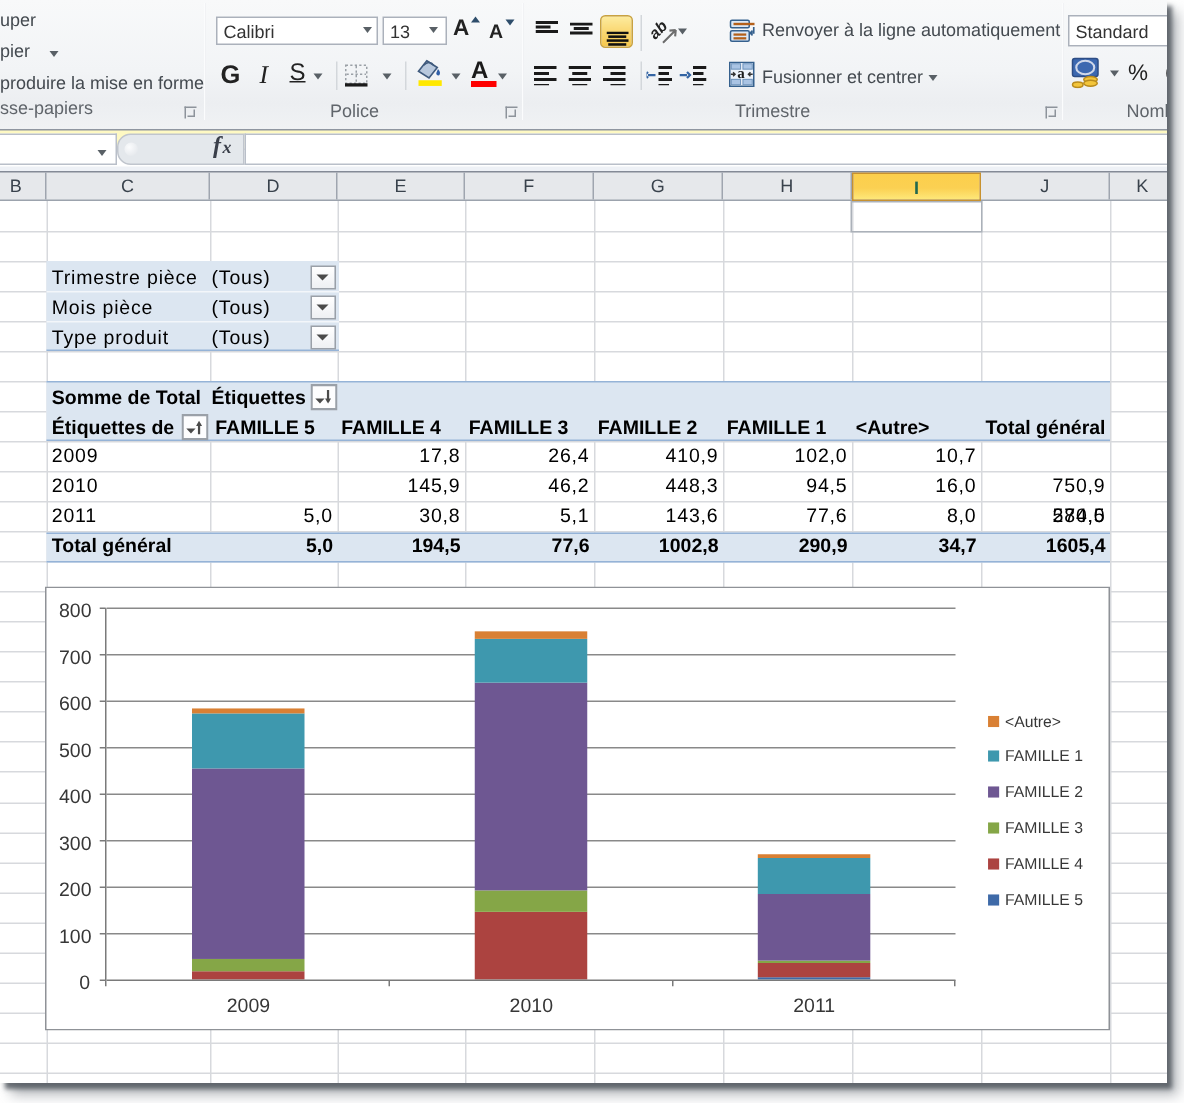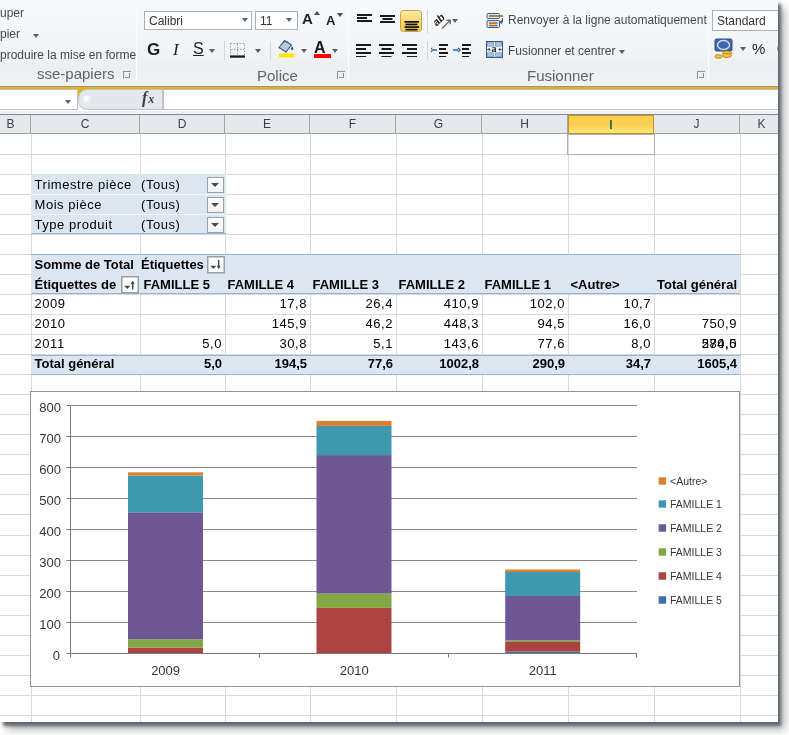--- a/index.html
+++ b/index.html
@@ -5,30 +5,30 @@
 * { margin:0; padding:0; box-sizing:border-box; }
 html,body { width:789px; height:735px; background:#ffffff; font-family:"Liberation Sans", sans-serif; }
 #shot { position:absolute; left:0; top:0; width:778px; height:722px; background:#ffffff; overflow:hidden;
   box-shadow: 3px 4px 3px rgba(75,81,89,0.8), 7px 8px 8px rgba(112,118,126,0.5); }
 .abs { position:absolute; }
 
 
 #ribbon { position:absolute; left:0; top:0; width:778px; height:86px;
   background:linear-gradient(to bottom,#f8f9fa 0,#f2f4f6 55%,#eceef1 80%,#f0f2f4 100%); }
 #ribbon .gsep { position:absolute; top:2px; bottom:6px; width:1px; background:#d6dade; border-right:1px solid #fbfcfd; }
-.glabel { position:absolute; font-size:15px; color:#60656b;margin-left:37px; }
+.glabel { position:absolute; font-size:12px; color:#60656b; }
 .rtext { position:absolute; font-size:12px; color:#444a50; white-space:nowrap; }
 .combo { position:absolute; background:#fff; border:1px solid #abb1bb; }
 .combo .ct { position:absolute; left:4px; top:2px; font-size:12px; color:#333; }
 .darr { position:absolute; width:0; height:0; border-left:3.5px solid transparent; border-right:3.5px solid transparent; border-top:4px solid #596066; }
 .launch { position:absolute; width:8px; height:8px; border-left:1px solid #8d939b; border-top:1px solid #8d939b; }
 .launch:after { content:""; position:absolute; left:1px; top:1px; width:4px; height:4px; border-right:1.5px solid #8d939b; border-bottom:1.5px solid #8d939b; }
 
 
-#fbar { position:absolute; left:0; top:86px; width:778px; height:14px; background:#eab308; border-top:1px solid #8f96a1; border-bottom:1px solid #a3a3a3; }
+#fbar { position:absolute; left:0; top:86px; width:778px; height:14px; background:#fef9c3; border-top:1px solid #8f96a1; border-bottom:1px solid #a3a3a3; }
 #nbox { position:absolute; left:0; top:2px; width:78px; height:21px; background:#fff; border:1px solid #b9bfc9; border-left:none; }
 #pill { position:absolute; left:78px; top:2px; width:85px; height:21px; background:#e4e8ec; border:1px solid #c0c5cd; border-radius:9px 0 0 9px; }
 #finput { position:absolute; left:163px; top:2px; width:615px; height:21px; background:#fff; border:1px solid #b9bfc9; border-right:none; }
 
 
 #gapstrip { position:absolute; left:0; top:111px; width:778px; height:4px; background:#eef1f6; }
 #chead { position:absolute; left:0; top:114px; width:778px; height:20px; background:#e6e8eb; border-top:1px solid #848a96; border-bottom:1px solid #9ca3ad; }
 .hcell { position:absolute; top:0; height:18px; border-right:1px solid #9fa5af; font-size:12px; color:#39424c; text-align:center; line-height:18px; }
 .hsel { background:linear-gradient(to bottom,#fccf4b 0,#fbd052 55%,#fee87a 100%); border:1px solid #c7912f; height:19px; color:#20684e; font-weight:bold; }
 
@@ -59,21 +59,21 @@
     <div class="rtext" style="left:0; top:47.5px;">produire la mise en forme</div>
     <div class="glabel" style="left:0; top:65px;">sse-papiers</div>
     <div class="launch" style="left:123px; top:71px;"></div>
     <div class="gsep" style="left:136px;"></div>
 
     <div class="combo" style="left:144px; top:11px; width:108px; height:19px;">
         <span class="ct">Calibri</span>
       </div>
     <div class="darr" style="left:242px; top:18px;"></div>
     <div class="combo" style="left:255px; top:11px; width:43px; height:19px;">
-        <span class="ct">11</span>
+        <span class="ct">13</span>
       </div>
     <div class="darr" style="left:286px; top:18px;"></div>
     <div class="rtext" style="left:302px; top:10px; font-size:15px; font-weight:bold; color:#222;">A</div>
     <div style="position:absolute; left:314px; top:11px; width:0; height:0; border-left:3px solid transparent; border-right:3px solid transparent; border-bottom:4px solid #2e4d6b;"></div>
     <div class="rtext" style="left:326px; top:13px; font-size:13px; font-weight:bold; color:#222;">A</div>
     <div style="position:absolute; left:337px; top:13px; width:0; height:0; border-left:3px solid transparent; border-right:3px solid transparent; border-top:4px solid #2e4d6b;"></div>
     <div class="rtext" style="left:147px; top:40px; font-size:17px; font-weight:bold; color:#222;">G</div>
     <div class="rtext" style="left:173px; top:40px; font-size:17px; font-style:italic; font-family:'Liberation Serif',serif; color:#222;">I</div>
     <div class="rtext" style="left:193px; top:40px; font-size:16px; text-decoration:underline; color:#222;">S</div>
     <div class="darr" style="left:209px; top:49px;"></div>
@@ -173,21 +173,21 @@
       <rect x="0.5" y="0.5" width="16" height="16" fill="#eef3fa" stroke="#35608d"></rect>
       <rect x="1.5" y="1.5" width="6.2" height="3.6" fill="#aac4e4" stroke="#6f94bd" stroke-width="0.7"></rect>
       <rect x="9.3" y="1.5" width="6.2" height="3.6" fill="#aac4e4" stroke="#6f94bd" stroke-width="0.7"></rect>
       <rect x="1.5" y="11.9" width="6.2" height="3.6" fill="#aac4e4" stroke="#6f94bd" stroke-width="0.7"></rect>
       <rect x="9.3" y="11.9" width="6.2" height="3.6" fill="#aac4e4" stroke="#6f94bd" stroke-width="0.7"></rect>
       <text x="5.5" y="10.8" font-size="10" font-weight="bold" font-family="Liberation Serif,serif" fill="#1a1a1a">a</text>
       <path d="M1.2 8.5 l2.6 0 m-1.1 -1.4 l1.4 1.4 l-1.4 1.4 M15.8 8.5 l-2.6 0 m1.1 -1.4 l-1.4 1.4 l1.4 1.4" stroke="#333" fill="none" stroke-width="0.9"></path>
     </svg>
     <div class="rtext" style="left:508px; top:44px;">Fusionner et centrer</div>
     <div class="darr" style="left:619px; top:50px;"></div>
-    <div class="glabel" style="left:490px; top:67px;">Fusionner</div>
+    <div class="glabel" style="left:490px; top:67px;">Trimestre</div>
     <div class="launch" style="left:697px; top:71px;"></div>
     <div class="gsep" style="left:708px;"></div>
 
     <div class="combo" style="left:712px; top:10px; width:71px; height:21px;">
         <span class="ct" style="top:3px;">Standard</span>
       </div>
     <svg style="position:absolute; left:714px; top:38px;" width="24" height="21">
       <rect x="1" y="1" width="17" height="12" rx="1.5" fill="#3c68b0" stroke="#2d4d85"></rect>
       <ellipse cx="9.5" cy="7" rx="6" ry="4.5" fill="none" stroke="#cfd8ea" stroke-width="1.4"></ellipse>
       <ellipse cx="13" cy="15" rx="4.5" ry="2" fill="#f3c53b" stroke="#b98b1d"></ellipse>

